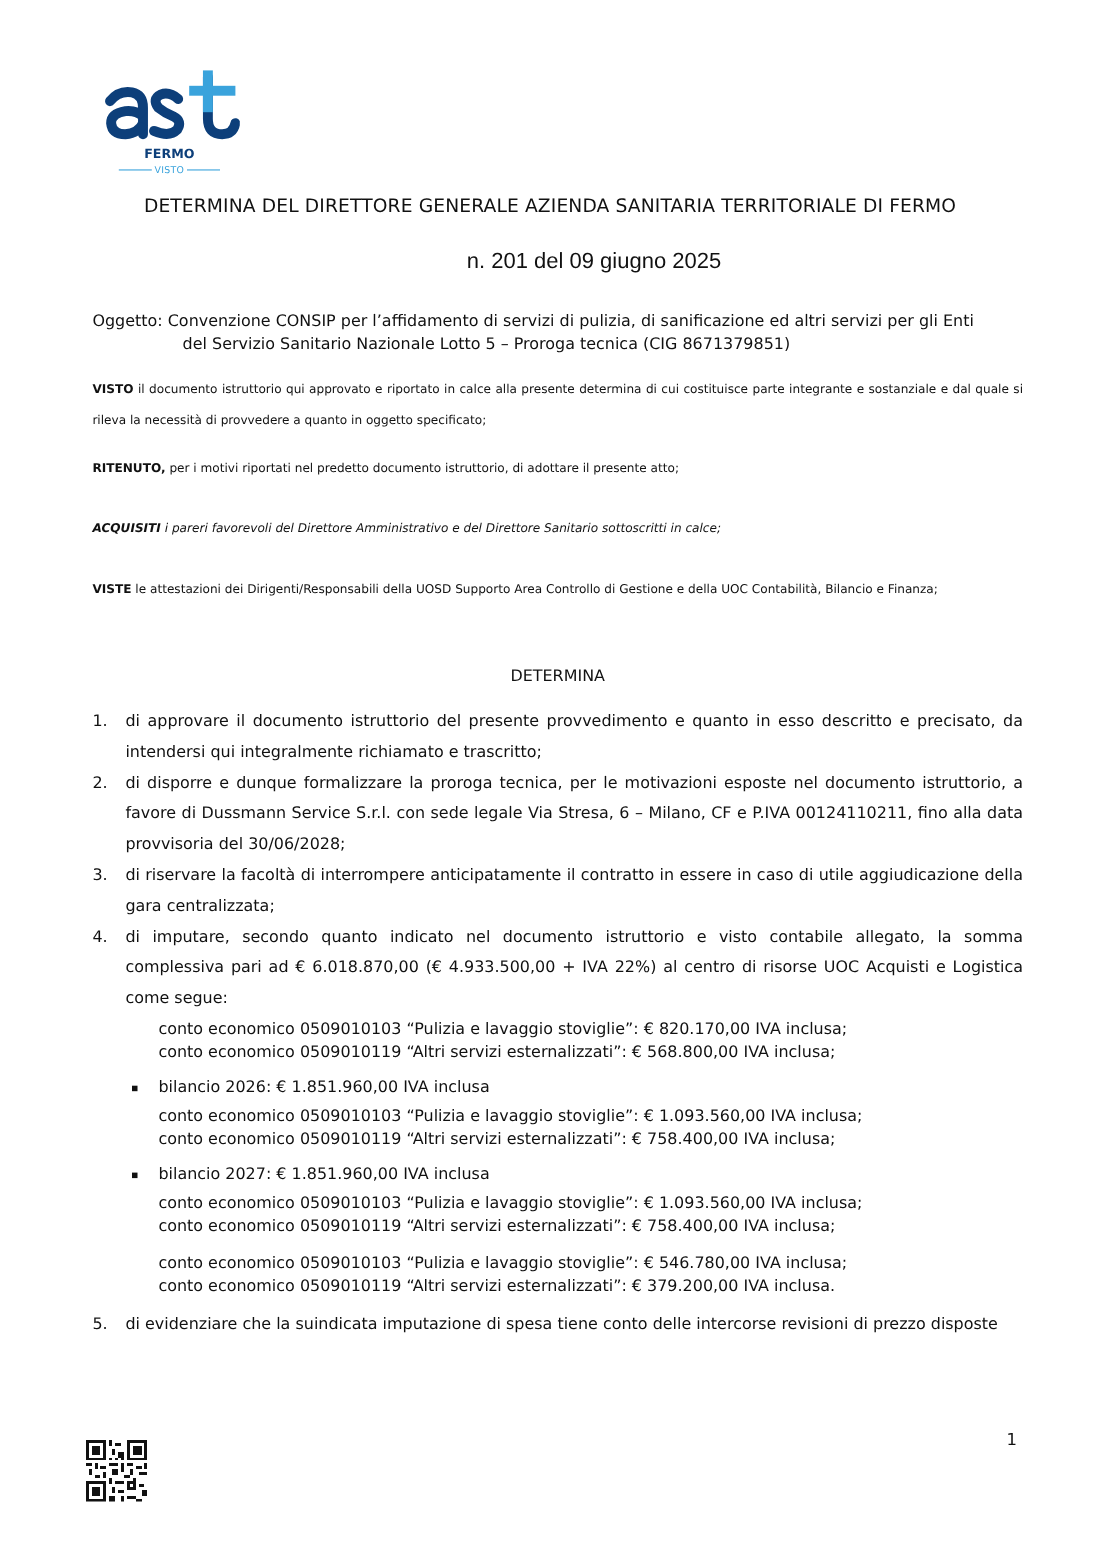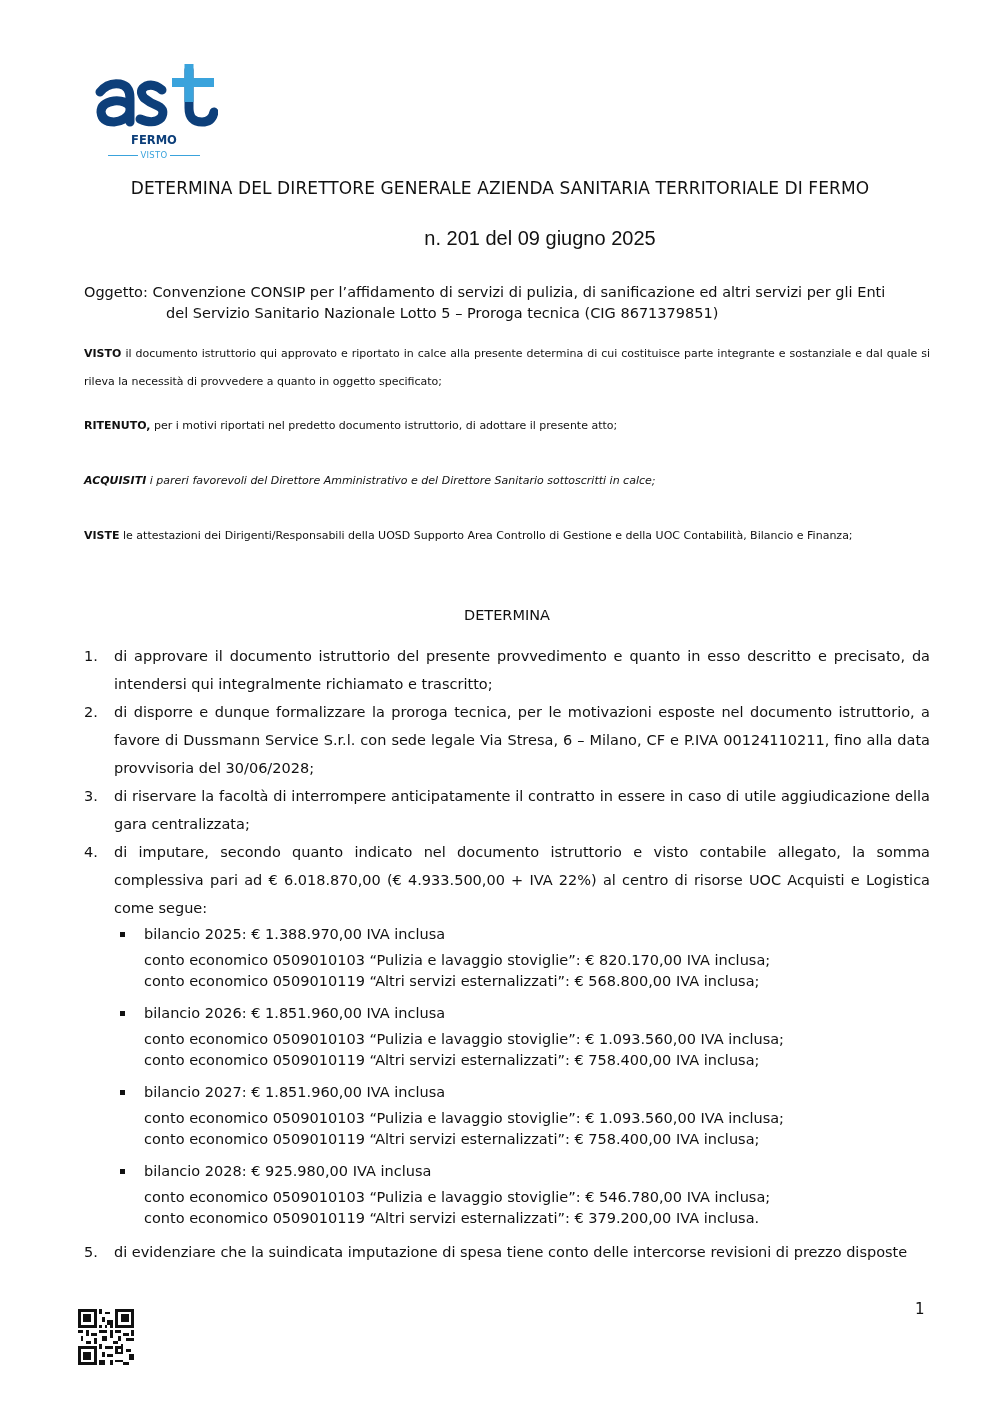--- a/index.html
+++ b/index.html
@@ -95,36 +95,34 @@
     <span>di disporre e dunque formalizzare la proroga tecnica, per le motivazioni esposte nel documento istruttorio, a favore di Dussmann Service S.r.l. con sede legale Via Stresa, 6 – Milano, CF e P.IVA 00124110211, fino alla data provvisoria del 30/06/2028;</span>
   </div>
   <div class="item">
     <span class="num">3.</span>
     <span>di riservare la facoltà di interrompere anticipatamente il contratto in essere in caso di utile aggiudicazione della gara centralizzata;</span>
   </div>
   <div class="item">
     <span class="num">4.</span>
     <span>di imputare, secondo quanto indicato nel documento istruttorio e visto contabile allegato, la somma complessiva pari ad € 6.018.870,00 (€ 4.933.500,00 + IVA 22%) al centro di risorse UOC Acquisti e Logistica come segue:</span>
     <div class="sub">
-      <div class="bullet-line"><span class="sq"></span><span>bilancio 2025: € 1.388.970,00 IVA inclusa</span></div>
       <div class="conti">
         <div>conto economico 0509010103 “Pulizia e lavaggio stoviglie”: € 820.170,00 IVA inclusa;</div>
         <div>conto economico 0509010119 “Altri servizi esternalizzati”: € 568.800,00 IVA inclusa;</div>
       </div>
       <div class="bullet-line"><span class="sq"></span><span>bilancio 2026: € 1.851.960,00 IVA inclusa</span></div>
       <div class="conti">
         <div>conto economico 0509010103 “Pulizia e lavaggio stoviglie”: € 1.093.560,00 IVA inclusa;</div>
         <div>conto economico 0509010119 “Altri servizi esternalizzati”: € 758.400,00 IVA inclusa;</div>
       </div>
       <div class="bullet-line"><span class="sq"></span><span>bilancio 2027: € 1.851.960,00 IVA inclusa</span></div>
       <div class="conti">
         <div>conto economico 0509010103 “Pulizia e lavaggio stoviglie”: € 1.093.560,00 IVA inclusa;</div>
         <div>conto economico 0509010119 “Altri servizi esternalizzati”: € 758.400,00 IVA inclusa;</div>
       </div>
-      <div class="bullet-line"><span class="sq"></span><span>bilancio 2028: € 925.980,00 IVA inclusa</span></div>
       <div class="conti">
         <div>conto economico 0509010103 “Pulizia e lavaggio stoviglie”: € 546.780,00 IVA inclusa;</div>
         <div>conto economico 0509010119 “Altri servizi esternalizzati”: € 379.200,00 IVA inclusa.</div>
       </div>
     </div>
   </div>
   <div class="item">
     <span class="num">5.</span>
     <span>di evidenziare che la suindicata imputazione di spesa tiene conto delle intercorse revisioni di prezzo disposte</span>
   </div>

